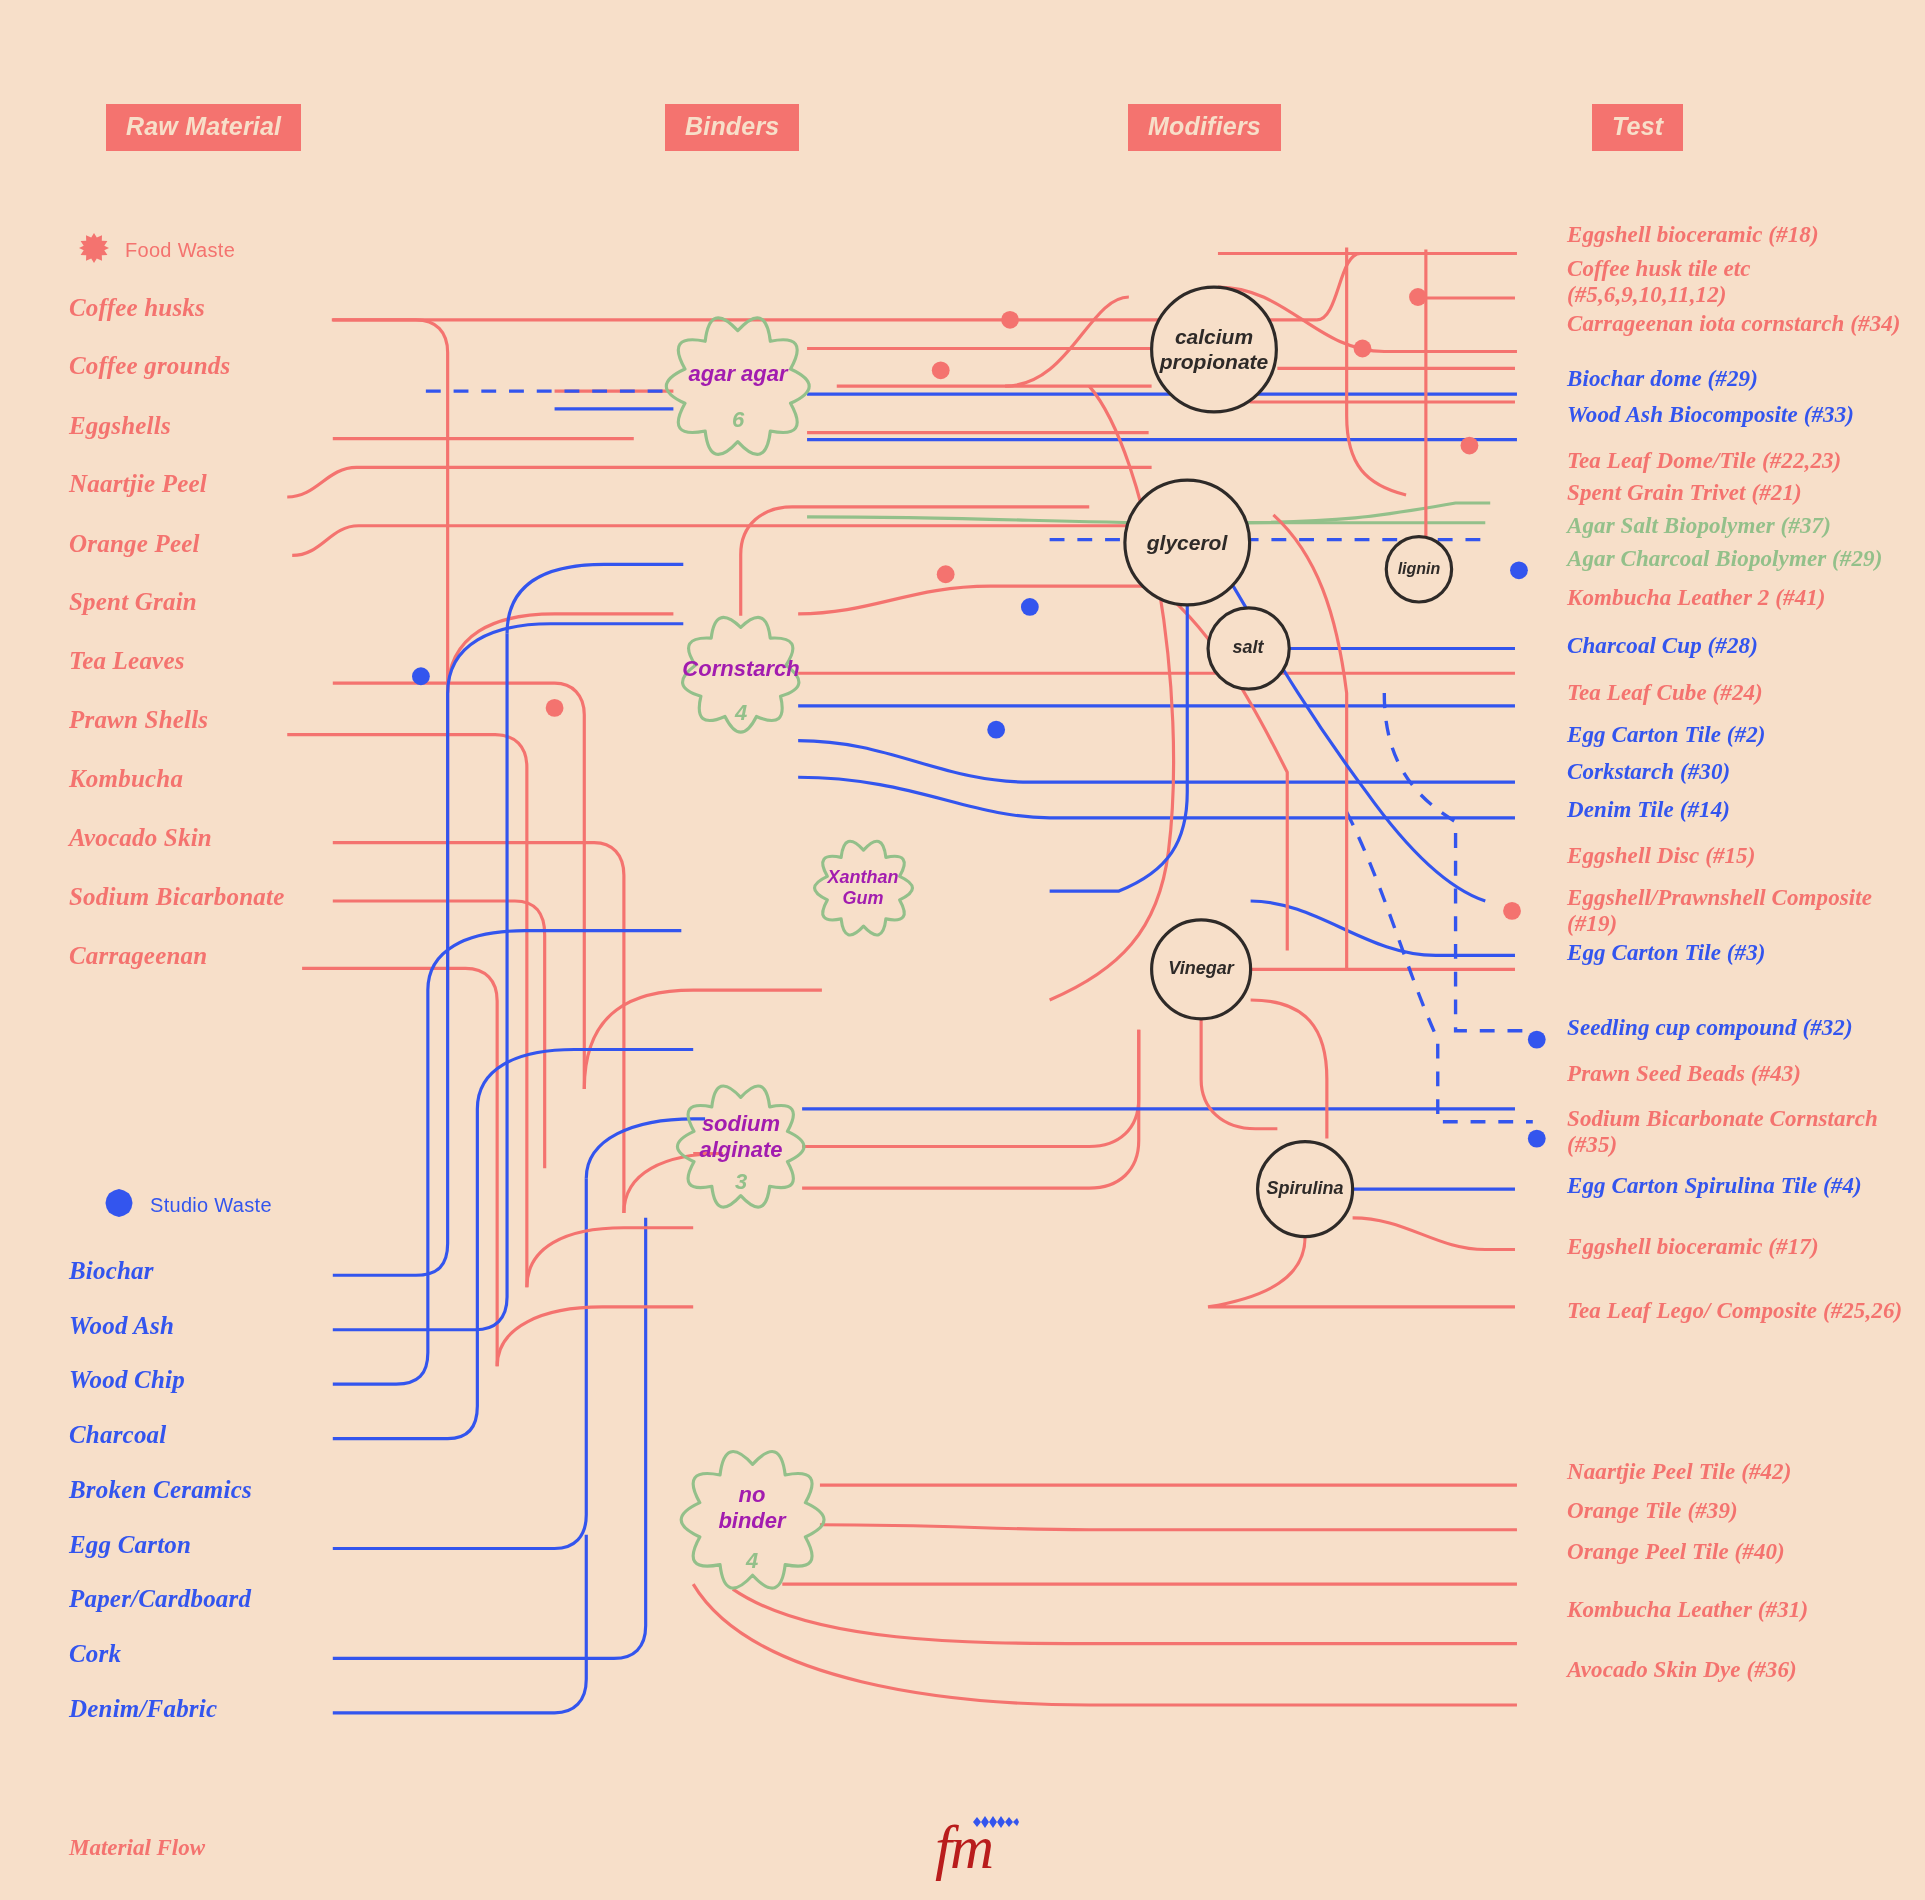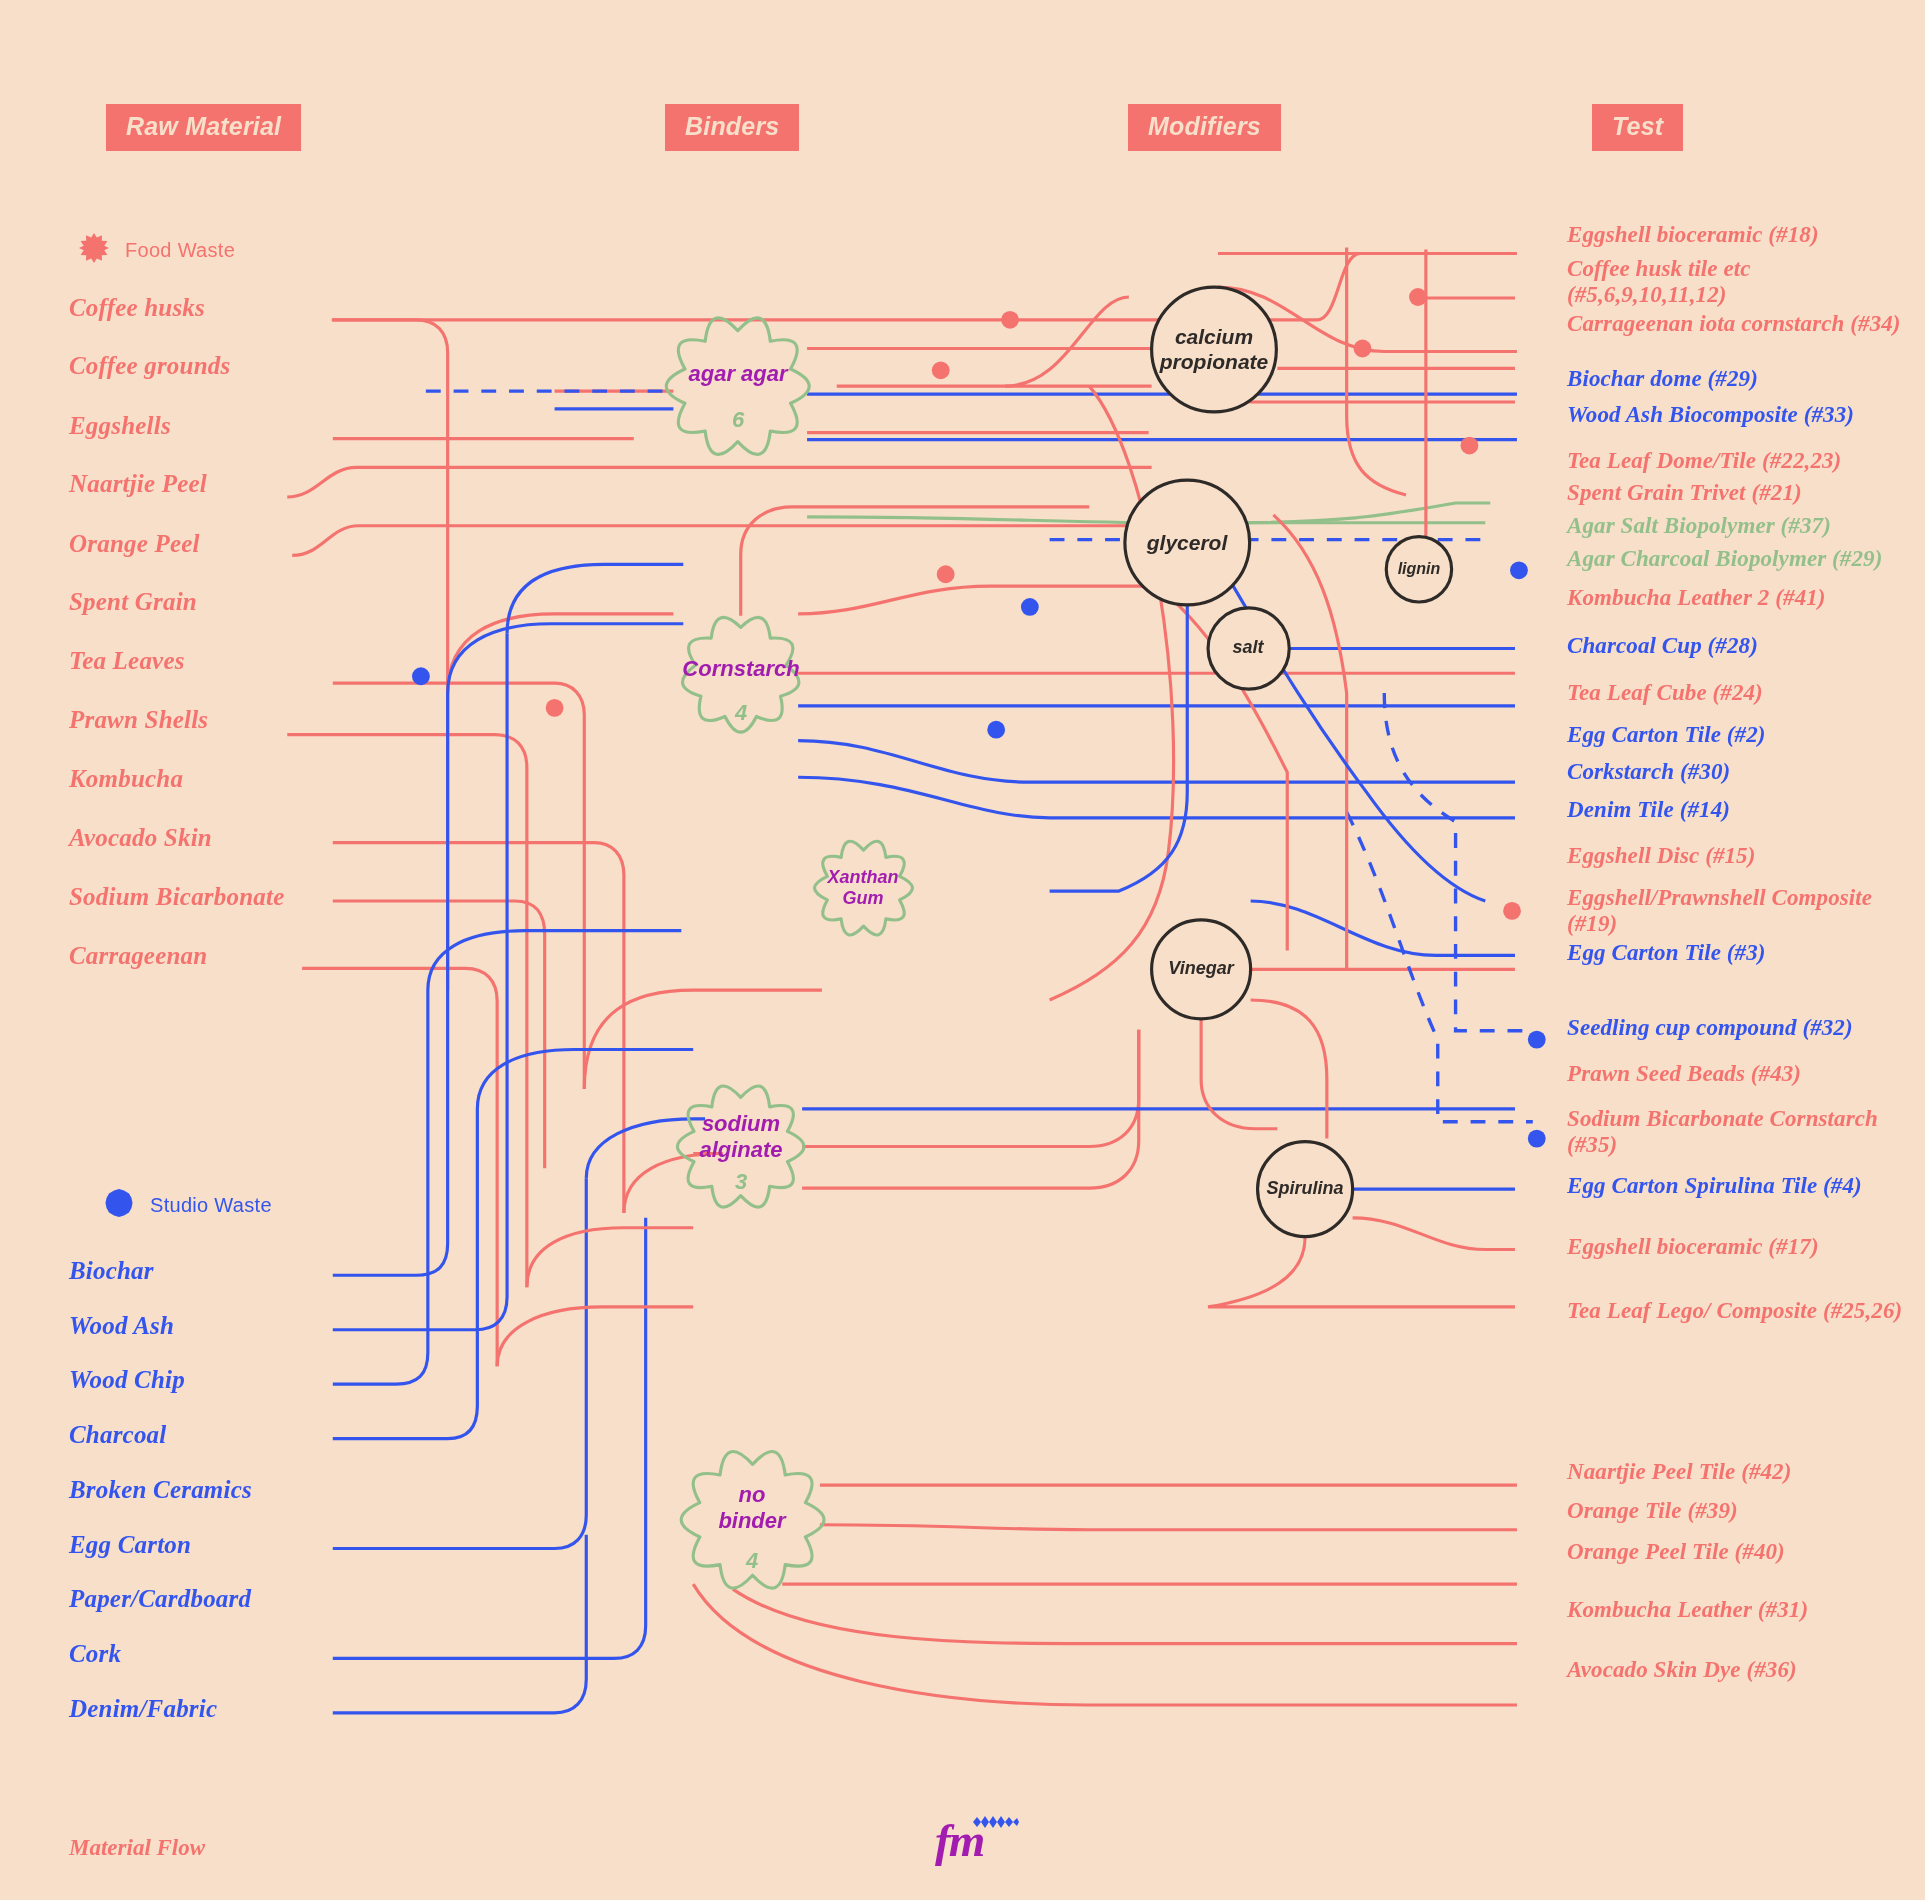--- a/index.html
+++ b/index.html
@@ -111,24 +111,24 @@
   .footnote{
     position:absolute;
     color:#F4736F;
     font-family:"Liberation Serif", serif;
     font-style:italic;
     font-weight:bold;
     font-size:23px;
   }
   .logo-fm{
     position:absolute;
-    color:#a21caf;
-    font-family:"Liberation Serif", serif;
-    font-weight:bold;
-    font-size:47px;
+    color:#b91c1c;
+    font-family:"Liberation Serif", serif;
+    font-weight:normal;
+    font-size:61px;
     line-height:1;
     letter-spacing:-2px;
   }
   .logo-future{
     position:absolute;
     text-align:center;
     color:#F4736F;
     font-family:"Liberation Serif", serif;
     line-height:0.94;
   }

